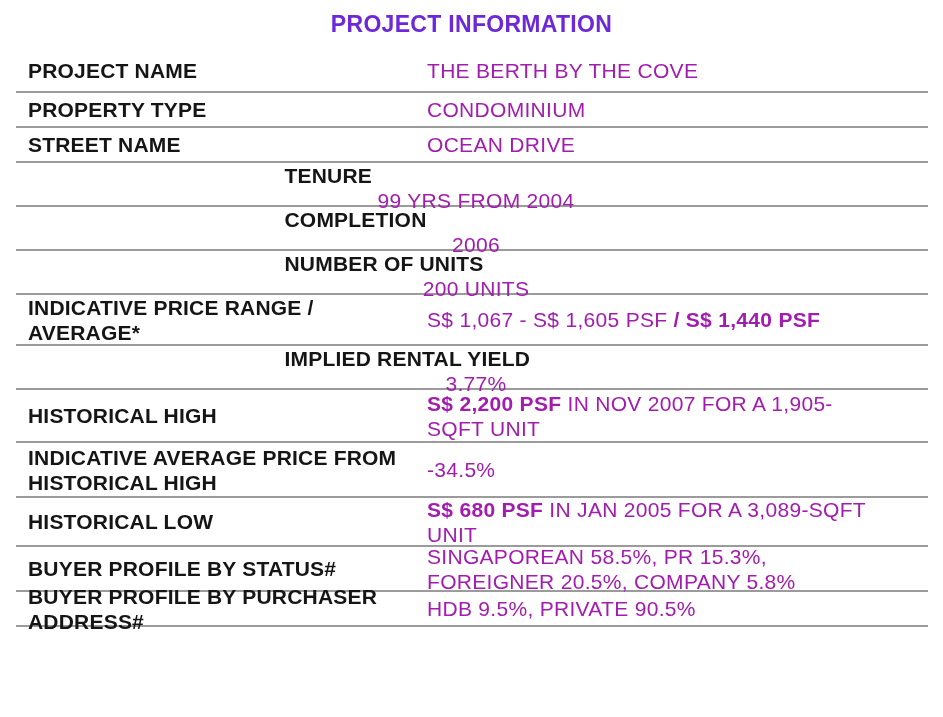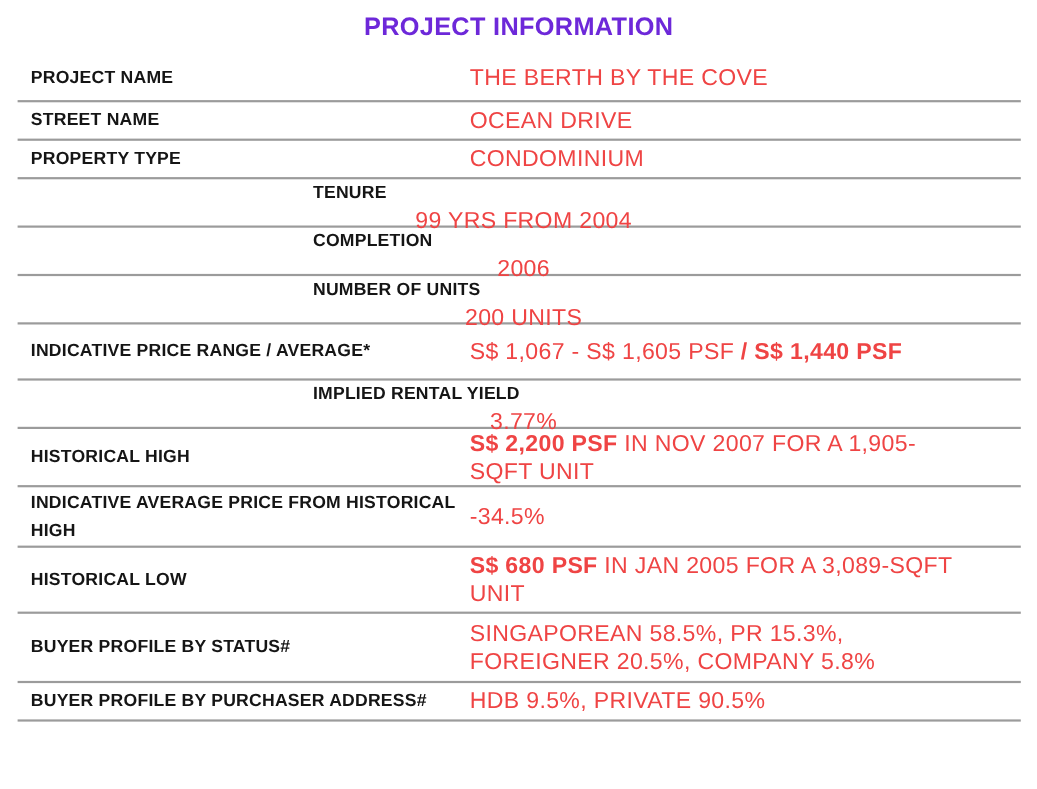--- a/index.html
+++ b/index.html
@@ -18,56 +18,56 @@
   }
   .ptable { margin: 0 15px 0 16px; }
   .row {
     display: flex; align-items: center;
     border-bottom: 2px solid #9b9b9b;
     box-sizing: border-box;
   }
   .cell-label {
     width: 399px; flex: none;
     padding-left: 12px; box-sizing: border-box;
-    font-weight: bold; font-size: 16px; line-height: 25px;
+    font-weight: bold; font-size: 21px; line-height: 25px;
     letter-spacing: 0.2px; color: #151515;
   }
   .cell-value {
     flex: 1;
     padding-left: 12px; padding-right: 4px; box-sizing: border-box;
     font-size: 21px; line-height: 25px; letter-spacing: 0.3px;
-    color: #ef4444;
+    color: #a21caf;
   }
   .b { font-weight: bold; }
   .h35 { height: 35px; } .h36 { height: 44px; flex-direction: column; } .h44 { height: 44px; }
-  .h45 { height: 63px; align-items: center; } .h49 { height: 60px; } .h51 { height: 35px; }
+  .h45 { height: 45px; align-items: center; } .h49 { height: 49px; } .h51 { height: 35px; }
   .h53 { height: 53px; } .h55 { height: 55px; } .h59 { height: 51px; }
 </style>
 </head>
 <body>
 
 <div class="sheet">
 
   <div class="title-row">PROJECT INFORMATION</div>
 
   <div class="ptable">
 
     <div class="row h44">
       <div class="cell-label">PROJECT NAME</div>
       <div class="cell-value"><span>THE BERTH BY THE COVE</span></div>
     </div>
 
     <div class="row h35">
-      <div class="cell-label">STREET NAME</div>
-      <div class="cell-value"><span>OCEAN DRIVE</span></div>
+      <div class="cell-label">PROPERTY TYPE</div>
+      <div class="cell-value"><span>CONDOMINIUM</span></div>
     </div>
 
     <div class="row h35">
-      <div class="cell-label">PROPERTY TYPE</div>
-      <div class="cell-value"><span>CONDOMINIUM</span></div>
+      <div class="cell-label">STREET NAME</div>
+      <div class="cell-value"><span>OCEAN DRIVE</span></div>
     </div>
 
     <div class="row h36">
       <div class="cell-label">TENURE</div>
       <div class="cell-value"><span>99 YRS FROM 2004</span></div>
     </div>
 
 
     <div class="row h36">
       <div class="cell-label">COMPLETION</div>

